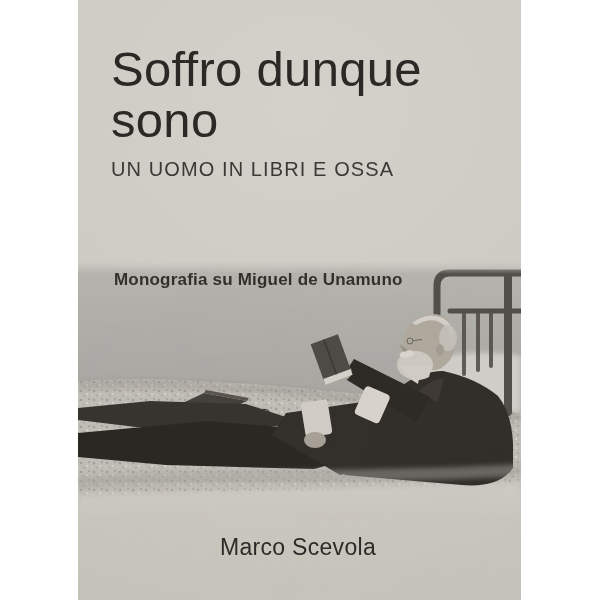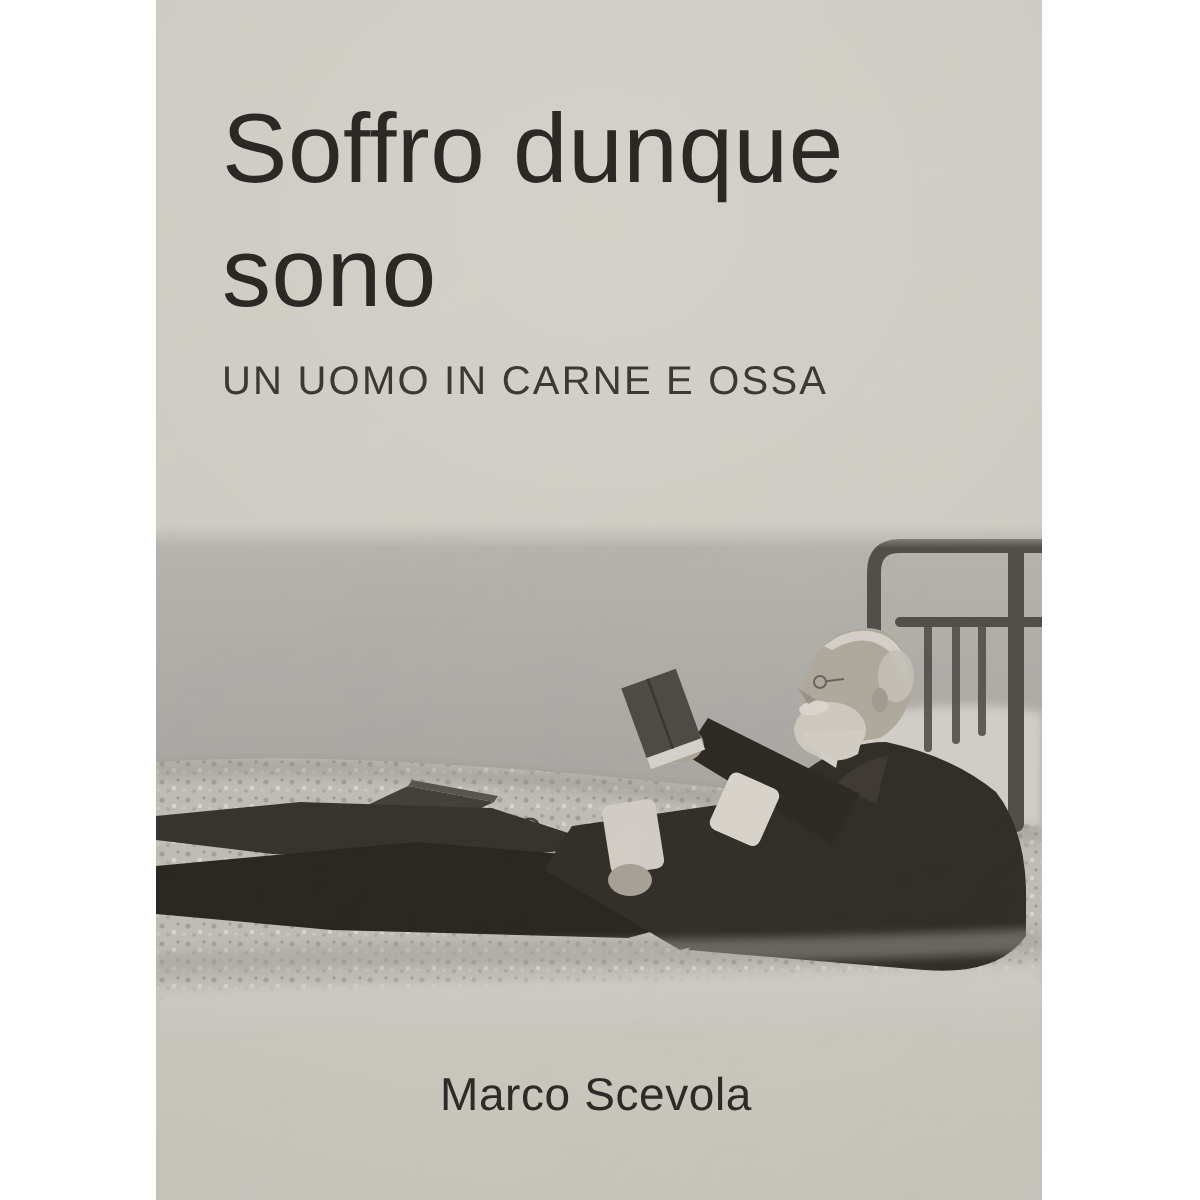--- a/index.html
+++ b/index.html
@@ -20,21 +20,21 @@
   
   .photo{
     position:absolute;left:0;top:262px;width:443px;height:258px;z-index:5;
     -webkit-mask-image:linear-gradient(to bottom, transparent 0, #000 12px, #000 calc(100% - 30px), transparent 100%);
     mask-image:linear-gradient(to bottom, transparent 0, #000 12px, #000 calc(100% - 30px), transparent 100%);
   }
   .photo svg{display:block;}
   
   .title-block{position:absolute;left:33px;top:44px;width:382px;z-index:10;}
   .book-title{
-    margin:0;font-size:49px;line-height:62px;font-weight:500;color:#2b2926;
+    margin:0;font-size:49px;line-height:51px;font-weight:500;color:#2b2926;
     letter-spacing:.3px;
   }
   .book-subtitle{
     margin-top:12px;font-size:20px;font-weight:400;color:#3c3a36;letter-spacing:1.1px;
   }
   .monograph{
     position:absolute;left:36px;top:270px;z-index:20;
     font-size:17px;font-weight:700;color:#33302c;letter-spacing:.2px;
   }
   .author{
@@ -60,23 +60,24 @@
   .motto{margin-top:12px;font-size:8px;font-weight:700;color:#9d5a52;letter-spacing:.4px;}
 </style>
 </head>
 <body>
 
 <div class="stage">
   <div class="cover">
 
     <div class="title-block">
       <h1 class="book-title">Soffro dunque sono</h1>
-      <div class="book-subtitle">UN UOMO IN CARNE E OSSA</div>
+      <div class="book-subtitle">UN UOMO IN LIBRI E OSSA</div>
     </div>
 
+    <div class="monograph">Monografia su Miguel de Unamuno</div>
 
     <div class="photo" role="img" aria-label="Black and white photograph of an elderly bearded man (Miguel de Unamuno) reclining on a metal-frame bed, reading a small book held in his raised hand; a closed book and eyeglasses lie on the patterned blanket">
       <svg viewBox="0 0 443 258" width="443" height="258" aria-hidden="true">
         <defs>
           <linearGradient id="wall" x1="0" y1="0" x2="0" y2="1">
             <stop offset="0" stop-color="#b9b7b2"></stop>
             <stop offset="1" stop-color="#a7a5a0"></stop>
           </linearGradient>
           <pattern id="speck" width="13" height="9" patternUnits="userSpaceOnUse">
             <rect width="13" height="9" fill="#c2bfb8"></rect>

